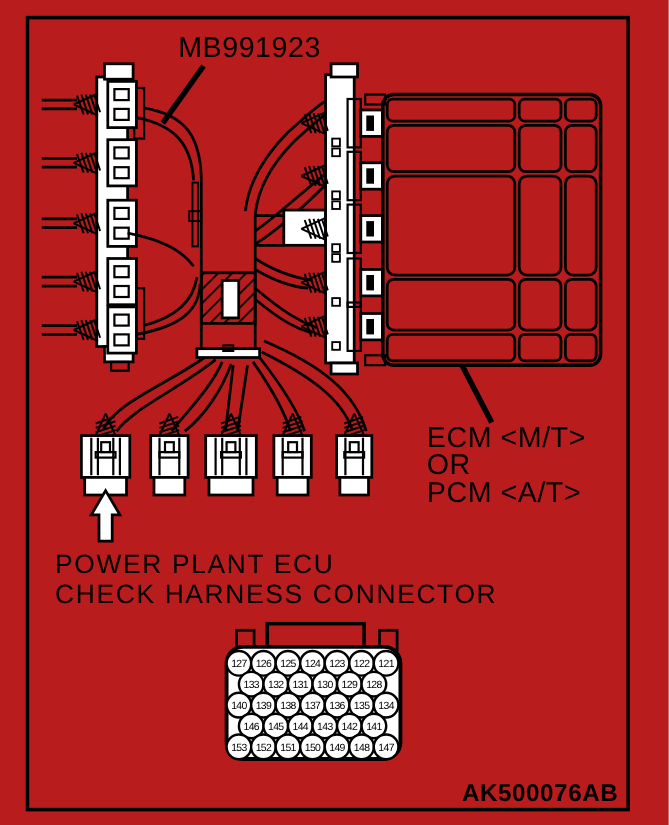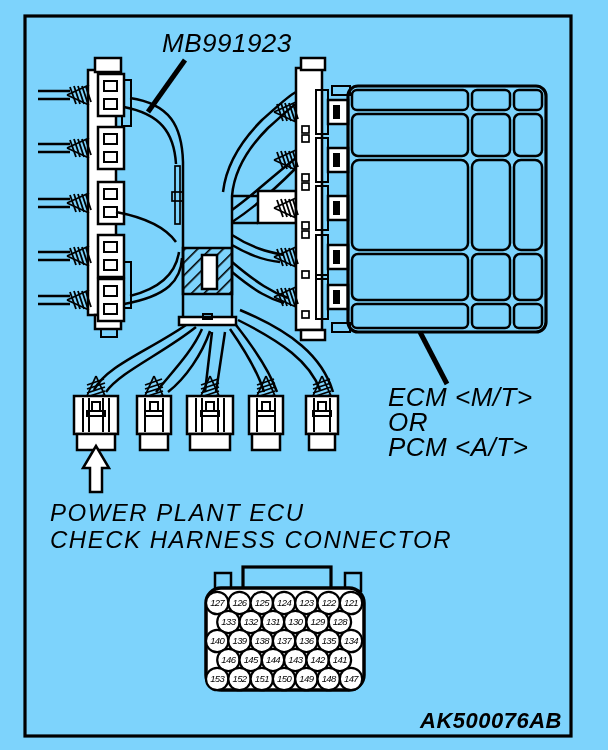--- a/index.html
+++ b/index.html
@@ -1,17 +1,17 @@
 <!DOCTYPE html>
 <html><head>
 <meta charset="utf-8">
 <style>
   html,body { margin:0; padding:0; background:#ffffff; }
-  #page { position:relative; width:608px; height:750px; background:#7dd3fc;
-          font-family:"Liberation Sans", sans-serif;font-style:italic; }
+  #page { position:relative; width:608px; height:750px; background:#b91c1c;
+          font-family:"Liberation Sans", sans-serif; }
   svg { position:absolute; inset:0; }
   .ln   { stroke:#000; stroke-width:2.5; fill:none; }
   .ln2  { stroke:#000; stroke-width:2;   fill:none; }
   .thin { stroke:#000; stroke-width:1.7; fill:none; }
   .thick{ stroke:#000; stroke-width:3.2; fill:none; }
   .wfill{ stroke:#000; stroke-width:2.5; fill:#fff; }
   .leader { stroke:#000; stroke-width:5; fill:none; }
   .lbl { font-family:"Liberation Sans",sans-serif; font-size:26px; fill:#000; letter-spacing:0.5px; }
   .cap { font-family:"Liberation Sans",sans-serif; font-size:24px; fill:#000; letter-spacing:1.5px; }
   .code{ font-family:"Liberation Sans",sans-serif; font-size:22px; font-weight:bold; fill:#000; text-anchor:end; letter-spacing:0.5px; }

